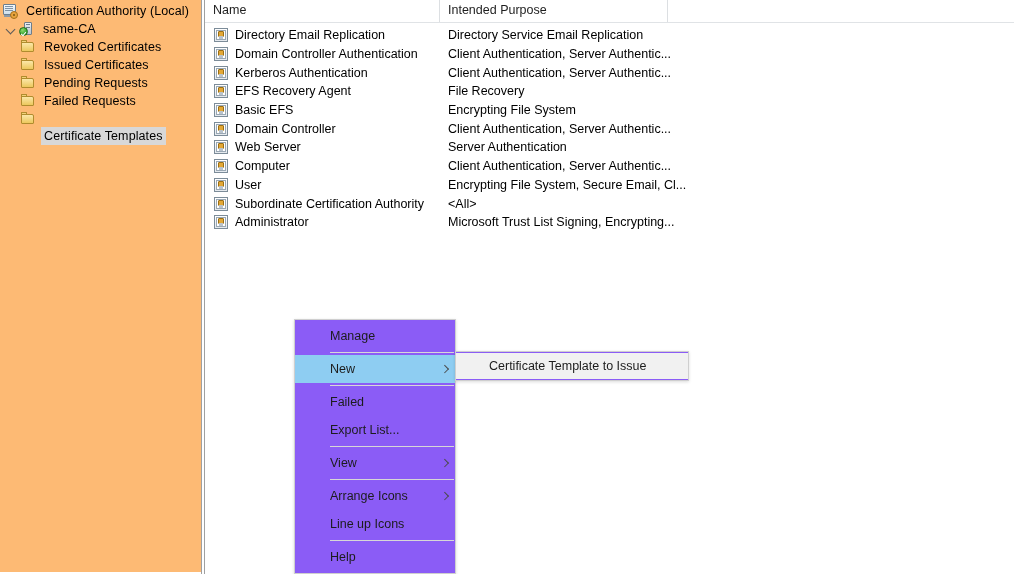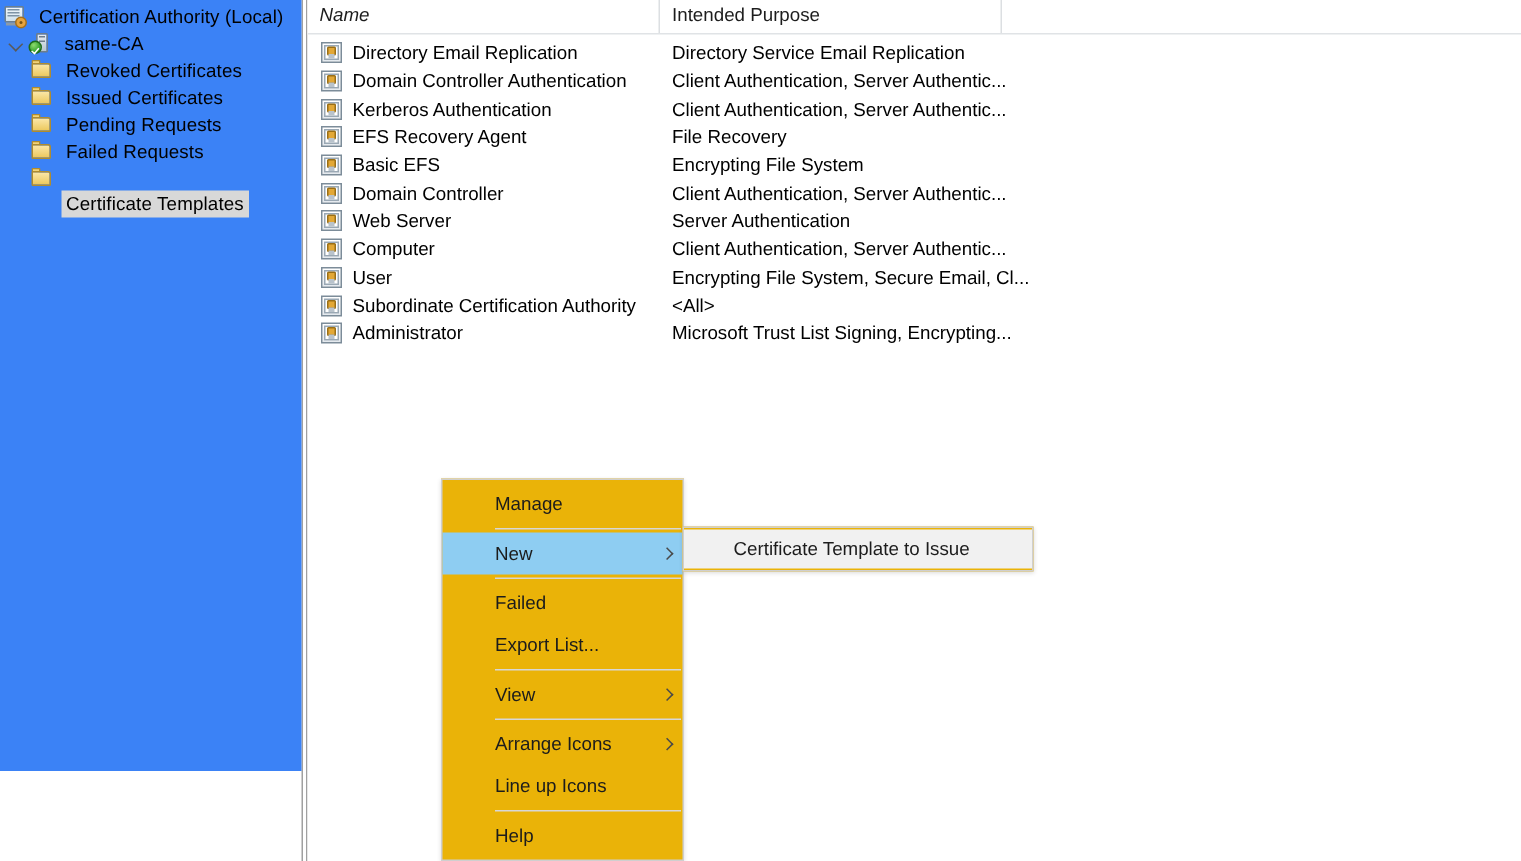--- a/index.html
+++ b/index.html
@@ -23,22 +23,22 @@
     position: absolute;
     left: 0; top: 0;
     width: 1014px; height: 574px;
     display: flex;
     flex-direction: row;
   }
 
   
   .tree-pane {
     width: 201px;
-    height: 514px;
-    background: #3b82f6;
+    height: 572px;
+    background: #fdba74;
     position: relative;
     flex: 0 0 201px;
     overflow: hidden;
   }
   .tree-list {
     padding-top: 2px;
   }
   .tree-row {
     height: 18px;
     display: flex;
@@ -220,21 +220,21 @@
   .hdr-cell {
     height: 22px;
     line-height: 21px;
     font-size: 12.5px;
     color: #1d1d1d;
     padding-left: 8px;
     box-sizing: border-box;
     border-right: 1px solid #dcdfe2;
     white-space: nowrap;
   }
-  .hdr-name { width: 235px; flex: 0 0 235px; font-style: italic; }
+  .hdr-name { width: 235px; flex: 0 0 235px; }
   .hdr-purpose { width: 228px; flex: 0 0 228px; }
   .hdr-filler { flex: 1 1 auto; border-right: none; }
 
   .list-body { padding-top: 3px; }
   .list-row {
     height: 18.7px;
     display: flex;
     align-items: center;
     white-space: nowrap;
     font-size: 12.5px;
@@ -289,21 +289,21 @@
   .icon-template .tp-ribbon {
     position: absolute;
     left: 6px; top: 9px;
     width: 4px; height: 3px;
     background: #b9c3cc;
   }
 
   
   .ctx-menu {
     position: absolute;
-    background: #eab308;
+    background: #8b5cf6;
     border: 1px solid #cfcfcf;
     box-sizing: border-box;
     box-shadow: 0 1px 3px rgba(0,0,0,0.14);
     z-index: 50;
     font-size: 12.5px;
   }
   #context-menu-main {
     left: 294px;
     top: 319px;
     width: 162px;

